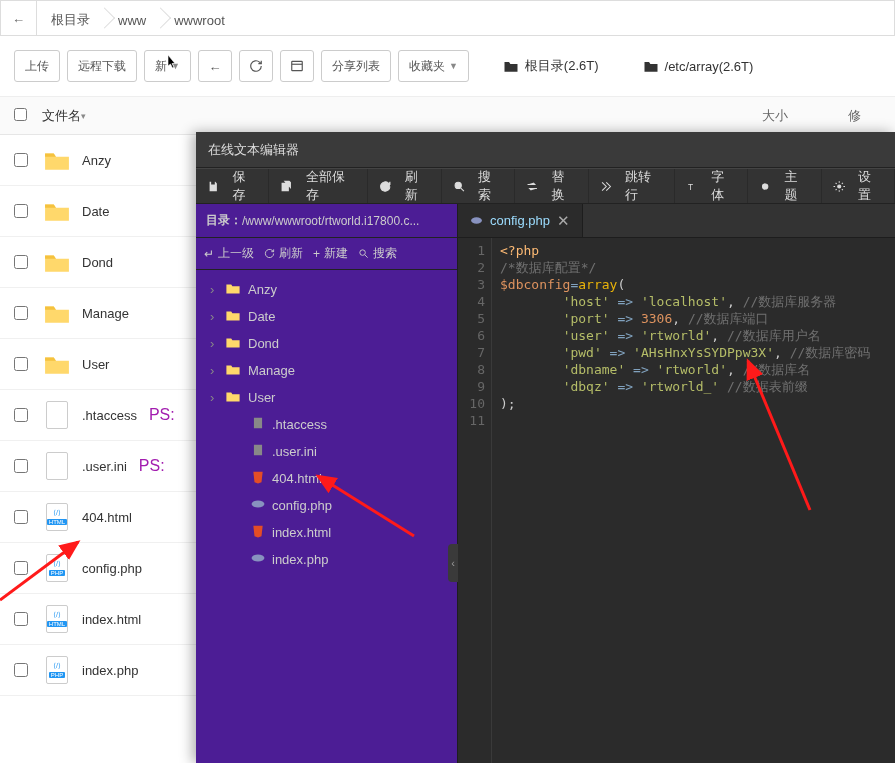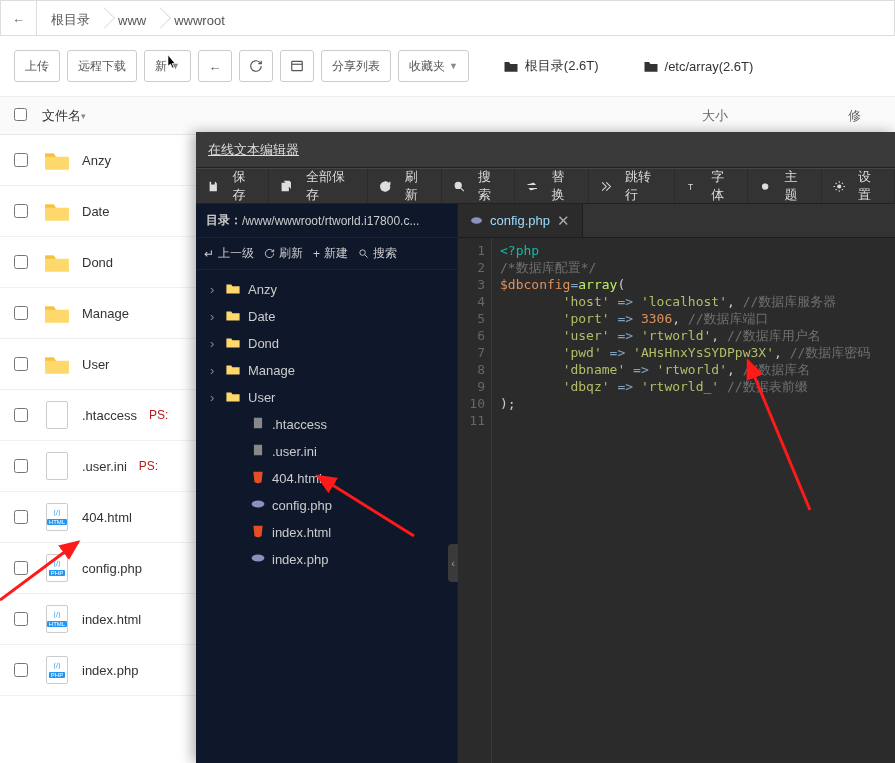--- a/index.html
+++ b/index.html
@@ -17,45 +17,45 @@
 .tb-btn { height: 32px; padding: 0 10px; border: 1px solid #ccc; border-radius: 3px; background: #fff; display: flex; align-items: center; gap: 4px; cursor: pointer; color: #555; font-size: 12px; }
 .tb-ico { border: 1px solid #ccc; width: 34px; height: 32px; border-radius: 3px; display: flex; align-items: center; justify-content: center; cursor: pointer; color: #555; }
 .tb-gap { width: 20px; }
 .tb-link { display: flex; align-items: center; gap: 6px; color: #333; cursor: pointer; font-size: 13px; }
 .tb-link .folder-ico { fill: #333; }
 
 
 .table-head { height: 38px; display: flex; align-items: center; border-bottom: 1px solid #e6e6e6; padding: 0 14px; font-size: 13px; color: #333; background: #fafafa; }
 .th-check { width: 28px; }
 .th-name { display: flex; align-items: center; gap: 0; cursor: pointer; }
-.th-right { margin-left: auto; display: flex; gap: 120px; color: #666; padding-right: 20px; }
+.th-right { margin-left: auto; display: flex; gap: 60px; color: #666; padding-right: 20px; }
 
 
 .file-rows { }
 .file-row { height: 51px; display: flex; align-items: center; padding: 0 14px; border-bottom: 1px solid #f0f0f0; }
 .file-row input[type=checkbox] { width: 14px; height: 14px; margin-right: 16px; }
 .file-icon { width: 26px; height: 26px; margin-right: 12px; display: flex; align-items: center; justify-content: center; }
 .file-name { color: #333; cursor: pointer; }
-.file-note { color: #b91c1c; margin-left: 12px; font-size: 12px; }
+.file-note { color: #a21caf; margin-left: 12px; font-size: 16px; }
 
 
 .folder-svg { width: 26px; height: 22px; }
 
 .doc-rect { width: 22px; height: 28px; border: 1px solid #ccc; border-radius: 2px; background: #fff; display: flex; flex-direction: column; justify-content: center; align-items: center; font-size: 7px; color: #2196f3; }
 .doc-rect .badge { font-size: 6px; background: #2196f3; color: #fff; padding: 0 2px; border-radius: 1px; margin-top: 2px; }
 
 
 .editor { position: absolute; left: 196px; top: 132px; width: 699px; height: 631px; background: #2b2b2b; box-shadow: -4px 0 12px rgba(0,0,0,.3); display: flex; flex-direction: column; color: #ccc; }
-.editor-title { height: 36px; background: #3a3a3a; border-bottom: 1px solid #222; display: flex; align-items: center; padding: 0 12px; font-size: 13px; color: #ddd; text-decoration: underline; }
+.editor-title { height: 36px; background: #3a3a3a; border-bottom: 1px solid #222; display: flex; align-items: center; padding: 0 12px; font-size: 13px; color: #ddd; }
 .editor-menu { height: 36px; background: #333; border-top: 1px solid #444; border-bottom: 1px solid #222; display: flex; align-items: stretch; }
 .em-item { padding: 0 11px; display: flex; align-items: center; gap: 13px; cursor: pointer; color: #ddd; font-size: 13px; border-right: 1px solid #2a2a2a; }
 .em-item svg { width: 13px; height: 13px; fill: #ddd; }
 
 .editor-body { flex: 1; display: flex; overflow: hidden; }
-.side { width: 262px; background: #0f172a; border-right: 1px solid #1e1e1e; display: flex; flex-direction: column; }
+.side { width: 262px; background: #4c1d95; border-right: 1px solid #1e1e1e; display: flex; flex-direction: column; }
 .side-path { height: 34px; display: flex; align-items: center; padding: 0 10px; border-bottom: 1px solid #222; color: #ccc; font-size: 12px; white-space: nowrap; overflow: hidden; }
 .side-tools { height: 32px; display: flex; align-items: center; padding: 0 8px; gap: 10px; border-bottom: 1px solid #222; font-size: 12px; }
 .side-tools span { display: flex; align-items: center; gap: 4px; cursor: pointer; color: #ccc; }
 .tree { padding: 6px 0; overflow: auto; flex: 1; }
 .tree-item { height: 27px; display: flex; align-items: center; padding-left: 14px; gap: 7px; cursor: pointer; font-size: 13px; color: #ccc; }
 .tree-item.indent { padding-left: 40px; }
 .tree-item .caret { color: #888; width: 8px; }
 .tfolder { width: 16px; height: 12px; }
 .tfile-ico { width: 14px; height: 14px; fill: #888; }
 
@@ -63,28 +63,28 @@
 .tabs { height: 34px; background: #333; border-bottom: 1px solid #1d1d1d; display: flex; align-items: stretch; }
 .tab { padding: 0 12px; display: flex; align-items: center; gap: 7px; background: #2b2b2b; border-right: 1px solid #1d1d1d; cursor: pointer; color: #9cdcfe; font-size: 13px; }
 .tab .close { color: #aaa; font-size: 15px; cursor: pointer; }
 .tab-ico { width: 13px; height: 13px; fill: #7a9; }
 
 .code-area { flex: 1; display: flex; font-family: Consolas, monospace; font-size: 13px; line-height: 17px; }
 .gutter { width: 34px; background: #2b2b2b; text-align: right; padding: 4px 6px 0 0; color: #666; border-right: 1px solid #3a3a3a; }
 .gutter div { height: 17px; }
 .src { padding: 4px 0 0 8px; white-space: pre; }
 .src .row { height: 17px; }
-.kw-red { color: #14b8a6; }
+.kw-red { color: #fdba74; }
 .kw-delim { color: #ccc; }
 .kw-var { color: #de935f; }
 .kw-str { color: #b5bd68; }
 .kw-num { color: #de935f; }
 .kw-cmt { color: #707070; }
 .kw-op { color: #81a2be; }
-.kw-fn { color: #bef264; }
+.kw-fn { color: #eab308; }
 
 .collapse-handle { position: absolute; left: -10px; top: 340px; width: 10px; height: 38px; background: #3a3a3a; border-radius: 4px 0 0 4px; display: flex; align-items: center; justify-content: center; color: #999; cursor: pointer; font-size: 11px; }
 
 
 .arrow { position: absolute; pointer-events: none; }
 
 .caret-down { font-size: 9px; color: #888; }
 .cursor-hand { position: absolute; font-size: 15px; }
 </style>
 </head>

